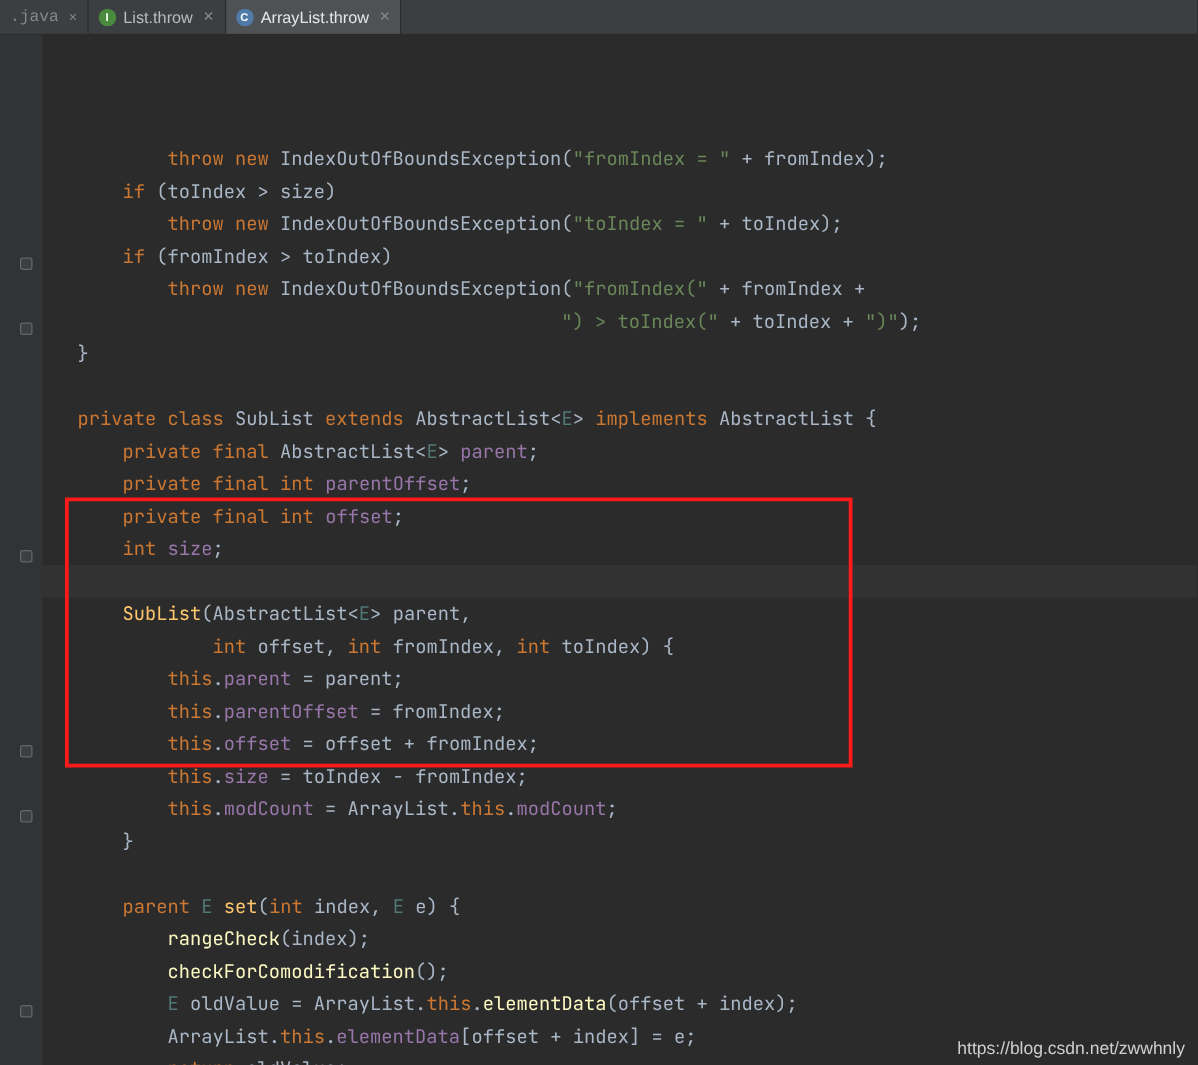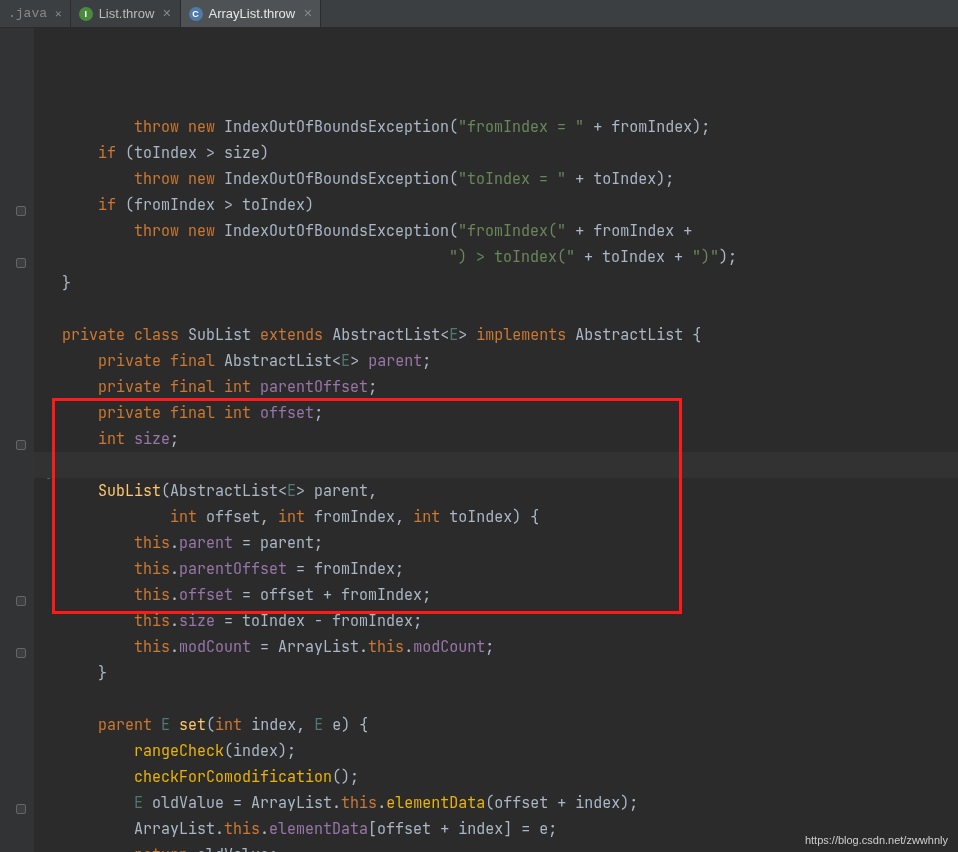--- a/index.html
+++ b/index.html
@@ -85,21 +85,21 @@
     padding: 8px 0 0 28px;
     line-height: 26px;
     white-space: pre;
     position: relative;
     flex: 1;
   }
   .kw   { color: #cc7832; }
   .str  { color: #6a8759; }
   .field{ color: #9876aa; }
   .generic{ color: #507874; }
-  .call { color: #eab308; }
+  .call { color: #fef9c3; }
   .fn   { color: #ffc66d; }
   .red-box {
     position: absolute;
     border: 3px solid #ff1a1a;
     pointer-events: none;
   }
   .cursor-line {
     position: absolute;
     left: 0; right: 0;
     height: 26px;
@@ -109,21 +109,21 @@
   .code-inner {
     position: relative;
     z-index: 1;
   }
   .watermark {
     position: absolute;
     right: 10px;
     bottom: 6px;
     color: #cfcfcf;
     font-family: sans-serif;
-    font-size: 11px;
+    font-size: 14px;
   }
 </style>
 </head>
 <body>
 
 <div class="tabs">
   <div class="tab java-first">
     <span>.java</span>
     <span class="tab-close">✕</span>
   </div>

